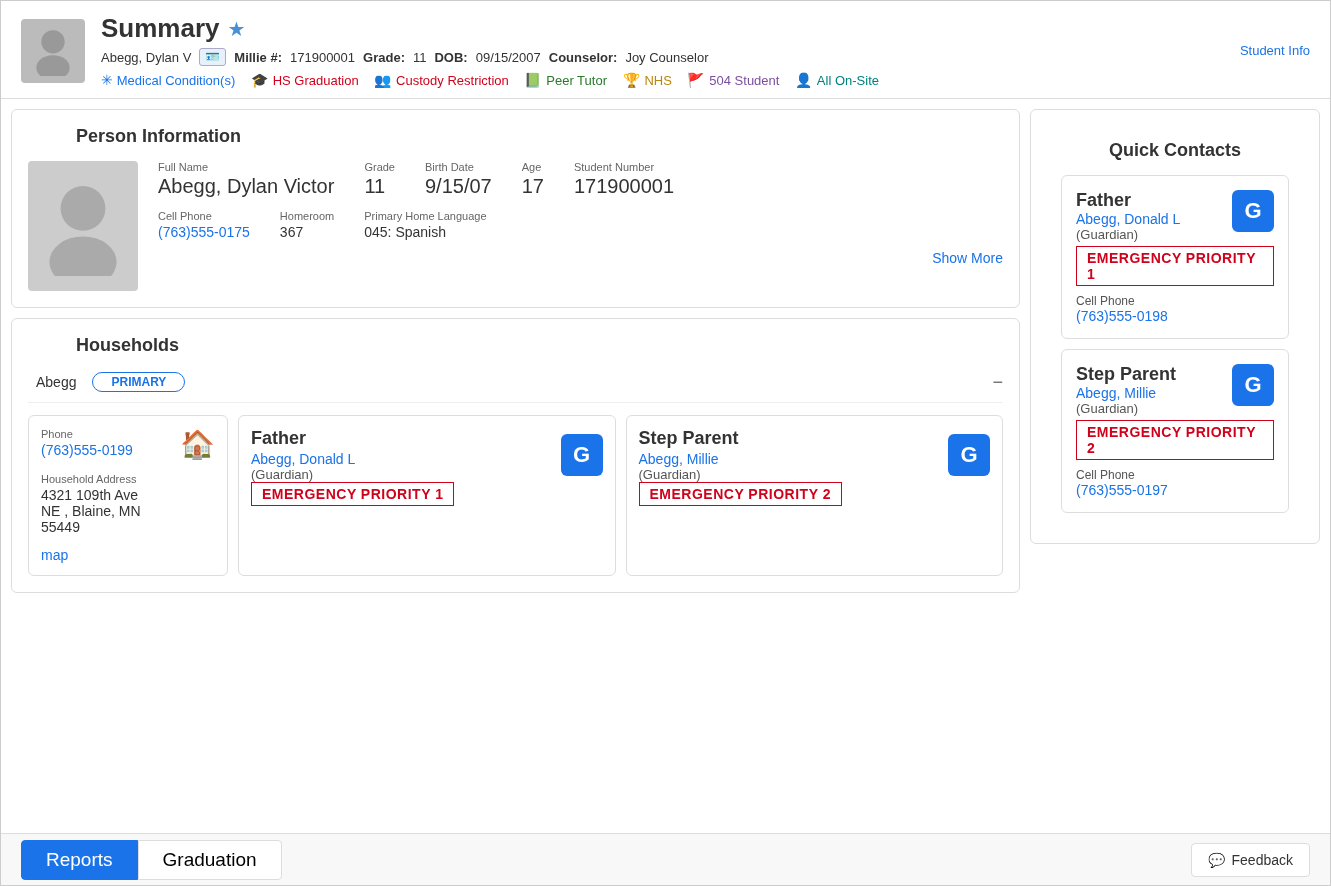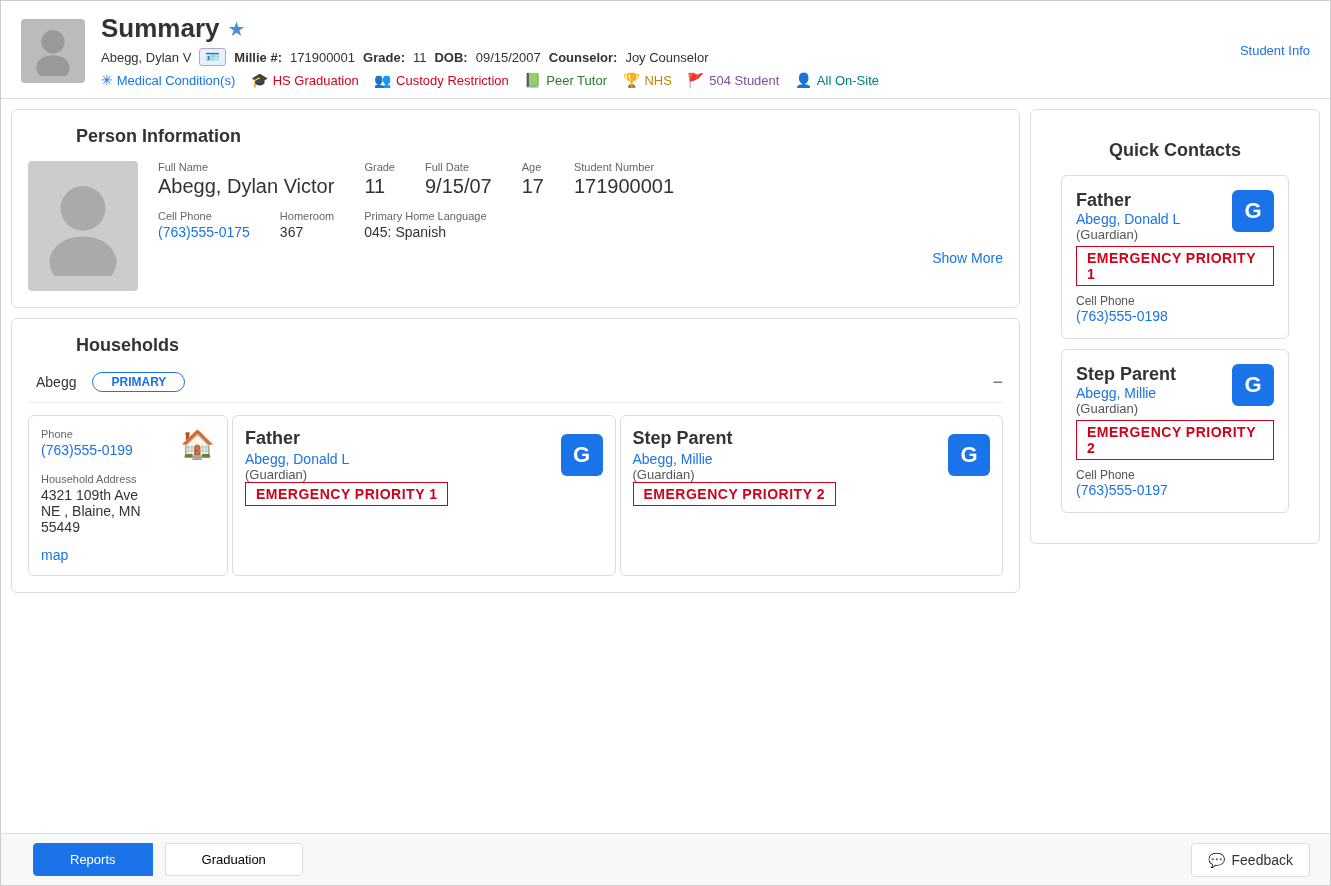--- a/index.html
+++ b/index.html
@@ -52,21 +52,21 @@
     .field-value-link { font-size: 14px; color: #1a73e8; text-decoration: none; cursor: pointer; }
     .fields-row2 { display: flex; gap: 30px; margin-top: 4px; }
     .show-more-row { text-align: right; margin-top: 10px; }
     .show-more-link { color: #1a73e8; cursor: pointer; font-size: 14px; }
 
     
     .household-tabs { display: flex; align-items: center; gap: 8px; border-bottom: 1px solid #eee; padding-bottom: 8px; margin-bottom: 12px; }
     .household-tab { font-size: 14px; color: #333; cursor: pointer; padding: 4px 8px; }
     .household-tab-badge { background: transparent; border: 1.5px solid #1a73e8; color: #1a73e8; border-radius: 12px; padding: 2px 18px; font-size: 12px; font-weight: 600; }
     .household-collapse { margin-left: auto; font-size: 18px; color: #666; cursor: pointer; }
-    .household-cards { display: flex; gap: 4px; justify-content: space-between; }
+    .household-cards { display: flex; gap: 10px; justify-content: space-between; }
     .household-card { flex: 1; border: 1px solid #ddd; border-radius: 6px; padding: 12px; background: #fff; }
     .household-card.phone-card { max-width: 200px; }
     .household-card .phone-header { display: flex; justify-content: space-between; align-items: flex-start; }
     .house-icon { font-size: 28px; color: #bbb; }
     .contact-card-header { display: flex; align-items: center; justify-content: space-between; }
     .contact-name-section h3 { font-size: 18px; font-weight: 600; margin-bottom: 2px; }
     .contact-name-section .contact-link { color: #1a73e8; font-size: 14px; }
     .contact-name-section .contact-guardian { color: #555; font-size: 13px; }
     .avatar-circle { width: 42px; height: 42px; background: #1a73e8; border-radius: 6px; display: flex; align-items: center; justify-content: center; color: #fff; font-size: 22px; font-weight: 700; flex-shrink: 0; }
     .priority-badge { display: inline-block; border: 1.5px solid #d0021b; color: #d0021b; border-radius: 0; padding: 3px 10px; font-size: 14px; font-weight: 700; letter-spacing: 0.5px; }
@@ -76,21 +76,21 @@
     .qc-header { display: flex; align-items: flex-start; justify-content: space-between; margin-bottom: 4px; }
     .qc-name-section h3 { font-size: 18px; font-weight: 600; }
     .qc-name-section .qc-link { color: #1a73e8; font-size: 14px; }
     .qc-name-section .qc-guardian { color: #555; font-size: 13px; }
     .qc-phone-label { font-size: 12px; color: #555; margin-top: 8px; }
     .qc-phone-value { color: #1a73e8; font-size: 14px; }
 
     
     .bottom-bar { background: #f8f8f8; border-top: 1px solid #ddd; display: flex; align-items: center; justify-content: space-between; padding: 10px 20px; height: 52px; }
     .bottom-tabs { display: flex; gap: 0; }
-    .bottom-tab { padding: 8px 36px; font-size: 13px; cursor: pointer; border: 1px solid #ddd; background: #fff; margin-left: 12px; }
+    .bottom-tab { padding: 8px 24px; font-size: 19px; cursor: pointer; border: 1px solid #ddd; background: #fff; }
     .bottom-tab.active { background: #1a73e8; color: #fff; border-color: #1a73e8; }
     .bottom-tab:first-child { border-radius: 4px 0 0 4px; }
     .bottom-tab:last-child { border-radius: 0 4px 4px 0; }
     .feedback-btn { display: flex; align-items: center; gap: 6px; background: #fff; border: 1px solid #ddd; padding: 8px 16px; border-radius: 4px; font-size: 14px; cursor: pointer; color: #333; }
 
     
     .quick-contacts-card { background: #fff; border: 1px solid #ddd; border-radius: 6px; padding: 30px; }
     .quick-contacts-inner { display: flex; flex-direction: column; gap: 10px; }
   </style>
 </head>
@@ -177,21 +177,21 @@
             <div class="fields-row">
               <div class="field-group">
                 <div class="field-label">Full Name</div>
                 <div class="field-value">Abegg, Dylan Victor</div>
               </div>
               <div class="field-group">
                 <div class="field-label">Grade</div>
                 <div class="field-value">11</div>
               </div>
               <div class="field-group">
-                <div class="field-label">Full Date</div>
+                <div class="field-label">Birth Date</div>
                 <div class="field-value">9/15/07</div>
               </div>
               <div class="field-group">
                 <div class="field-label">Age</div>
                 <div class="field-value">17</div>
               </div>
               <div class="field-group">
                 <div class="field-label">Student Number</div>
                 <div class="field-value">171900001</div>
               </div>

